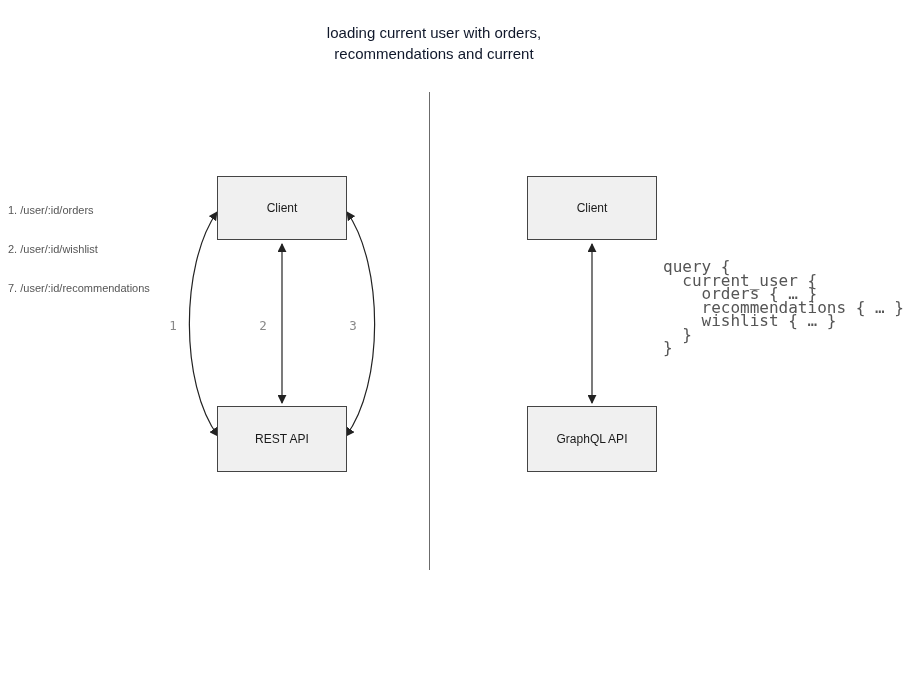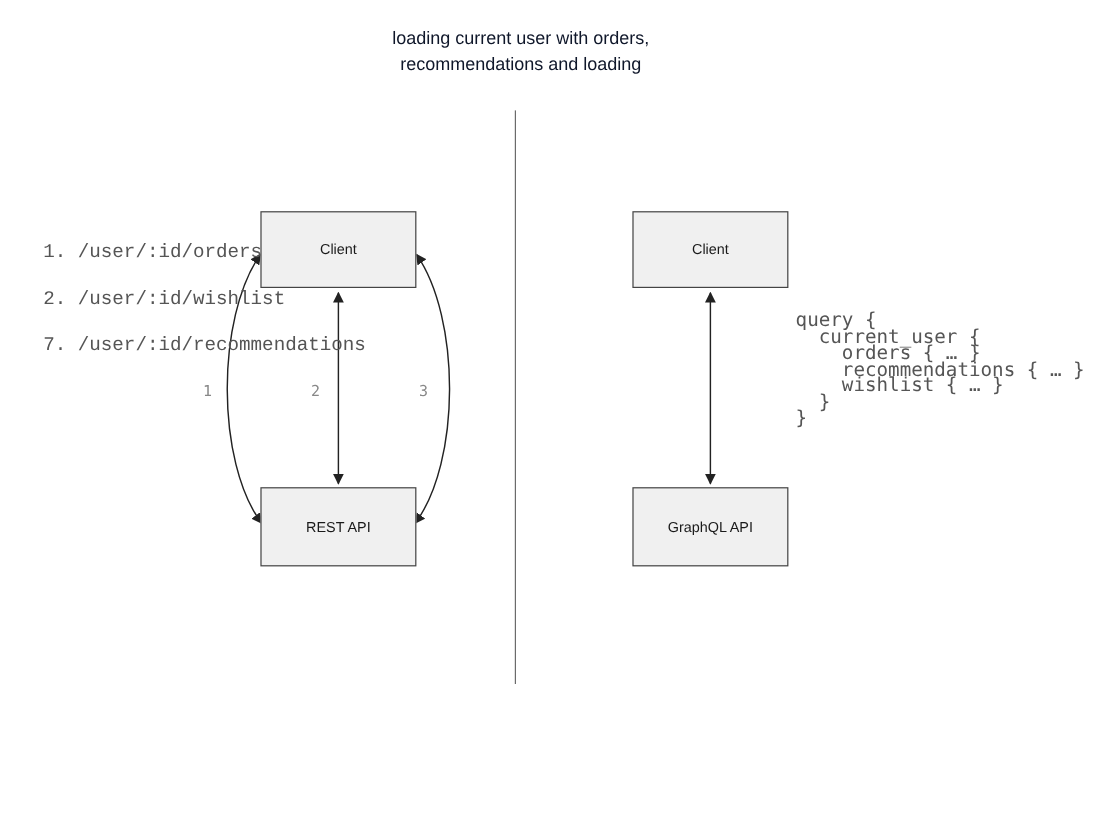--- a/index.html
+++ b/index.html
@@ -43,26 +43,25 @@
     color: #1a1a1a;
   }
   .client-left  { left: 217px; top: 176px; height: 64px; }
   .rest-api     { left: 217px; top: 406px; height: 66px; }
   .client-right { left: 527px; top: 176px; height: 64px; }
   .graphql-api  { left: 527px; top: 406px; height: 66px; }
 
   .endpoint-list {
     position: absolute;
     left: 8px; top: 178px;
-    font-family: Liberation Mono, monospace;
-    font-size: 16px;
+    font-family: Liberation Sans, sans-serif;
+    font-size: 11px;
     line-height: 13px;
     color: var(--code-text);
     white-space: pre;
-    margin-left: 28px;
   }
 
   .arrow-num {
     position: absolute;
     width: 14px;
     text-align: center;
     top: 318px;
     font-family: "DejaVu Sans Mono", "Liberation Mono", monospace;
     font-size: 12.5px;
     color: var(--label-gray);
@@ -91,21 +90,21 @@
     fill: none;
     stroke: var(--arrow);
     stroke-width: 1.2;
   }
 </style>
 </head>
 <body>
 
 <div class="title">
   <div>loading current user with orders,</div>
-  <div>recommendations and loading</div>
+  <div>recommendations and current</div>
 </div>
 
 <div class="divider"></div>
 
 <svg class="arrow-layer" viewBox="0 0 917 689">
   <defs>
     <marker id="ah" viewBox="0 0 10 10" refX="9" refY="5" markerWidth="7.5" markerHeight="7.5" orient="auto-start-reverse">
       <path d="M 0 0 L 10 5 L 0 10 z" fill="#222222"></path>
     </marker>
   </defs>

